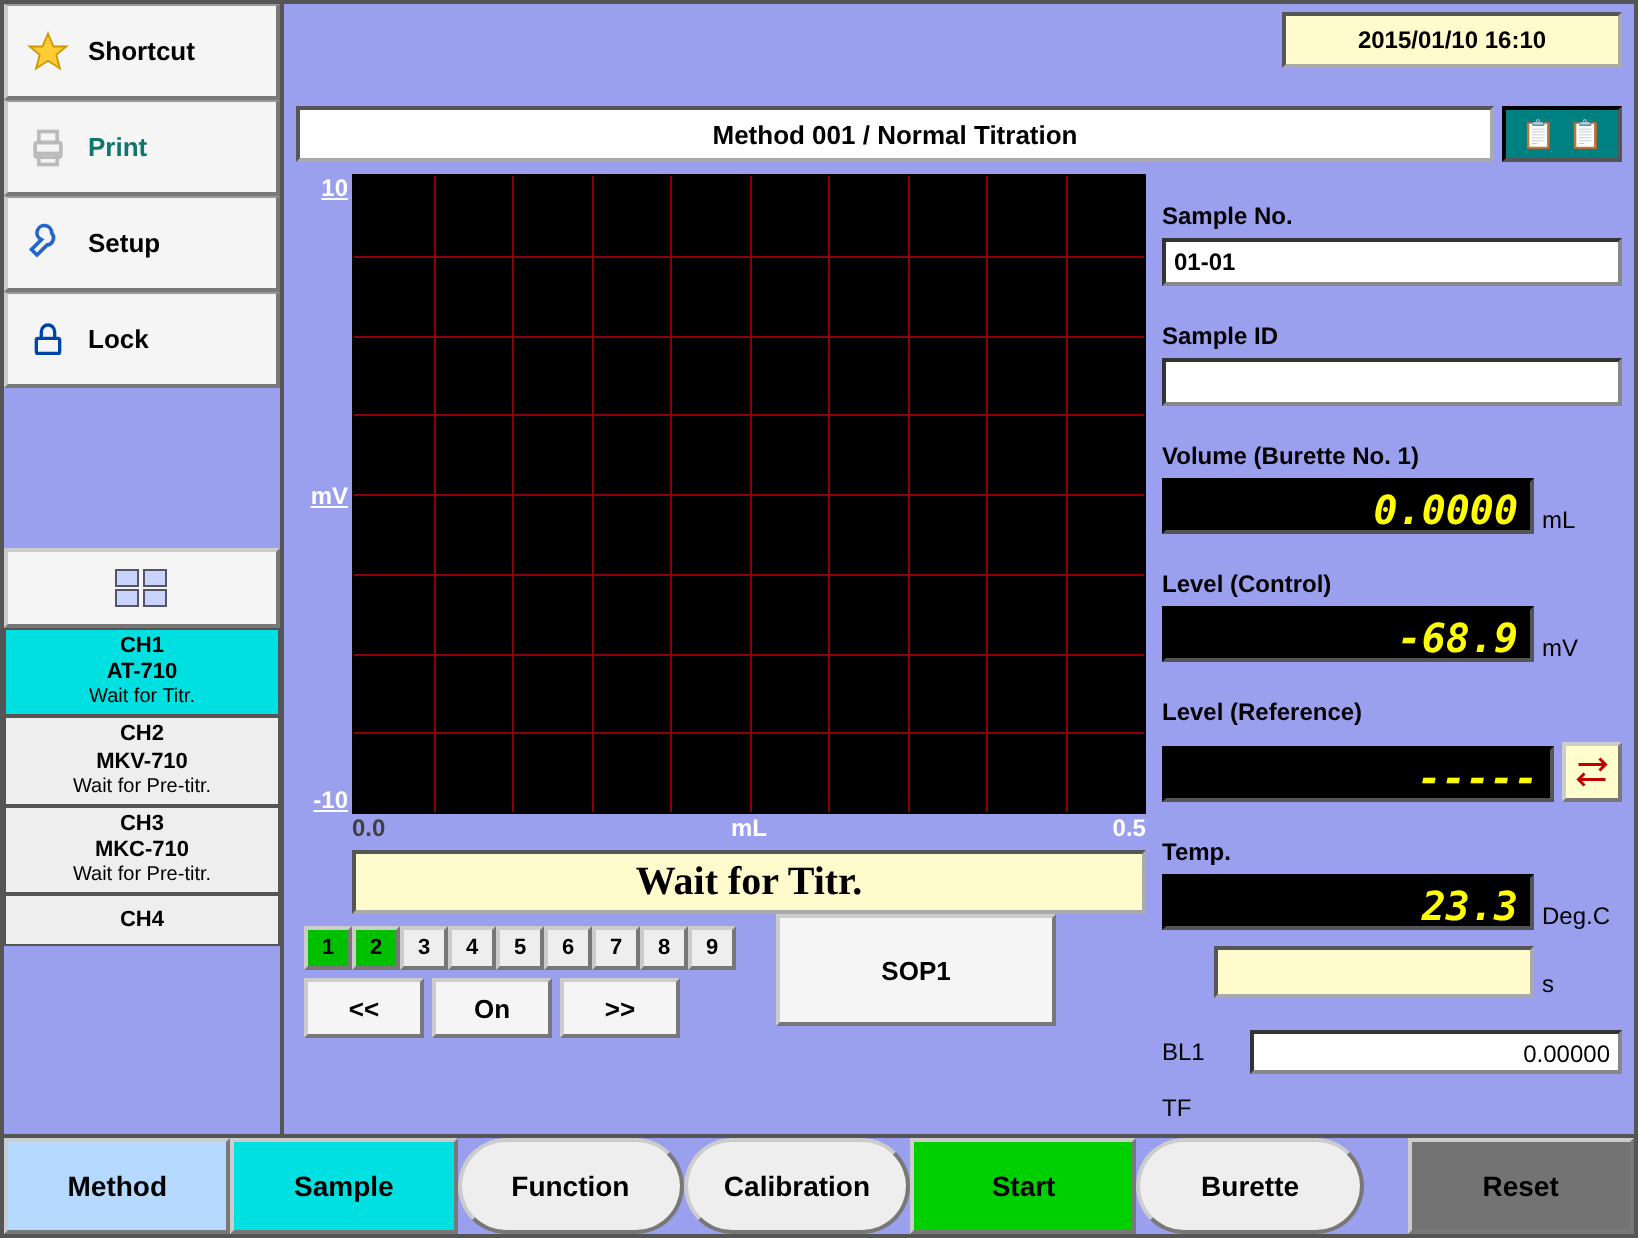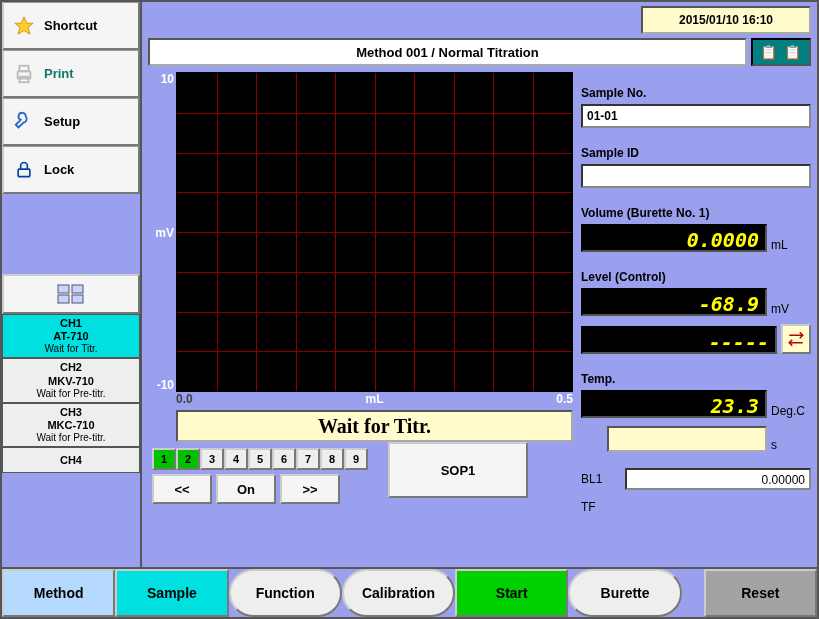--- a/index.html
+++ b/index.html
@@ -36,40 +36,40 @@
     display:flex; flex-direction:column; align-items:center; justify-content:center;
     font-size: 11px; font-weight: bold;
     padding: 2px 0;
   }
   .ch-block.active { background: #00e0e0; }
   .ch-block span { line-height: 1.2; }
   .ch-small { font-size: 10px; font-weight: normal; }
 
   
   .main { flex:1; display:flex; flex-direction:column; padding: 4px 6px 4px 6px; position:relative; }
-  .top-row { display:flex; gap:4px; height: 28px; margin-bottom: 4px; }
+  .top-row { display:flex; gap:4px; height: 28px; margin-bottom: 19px; }
   .datetime {
     margin-left:auto; width: 170px; background: #fffbcc; border: 2px inset #aaa;
     display:flex; align-items:center; justify-content:center; font-size:12px; font-weight:bold;
   }
   .title-row { display:flex; gap:4px; height: 28px; margin-bottom:6px; }
   .title-bar {
     flex:1; background: #fff; border: 2px inset #aaa;
     display:flex; align-items:center; justify-content:center; font-weight:bold; font-size:13px;
   }
   .title-icons {
     width: 60px; background: #008080; border: 2px inset #555;
     display:flex; align-items:center; justify-content:center; gap:6px;
     color:#fff; font-size:14px;
   }
   .mid { display:flex; gap:8px; flex:1; }
   .chart-col { flex:1; display:flex; flex-direction:column; }
   .chart-wrap { display:flex; height: 320px; }
   .y-lab { width: 28px; position:relative; }
-  .y-lab .t { position:absolute; right:2px; color:#fff; font-size:12px; font-weight:bold; }
+  .y-lab .t { position:absolute; right:2px; color:#fff; font-size:12px; font-weight:bold;text-decoration:underline; }
   .chart {
     flex:1; background:#000; position:relative; border:1px solid #000;
   }
   .grid-line { position:absolute; background:#8b0000; }
   .x-lab-row { display:flex; margin-left:28px; }
   .x-lab-row .xl { flex:1; text-align:left; color:#404040; font-weight:bold; font-size:12px; }
   .x-lab-row .xc { flex:1; text-align:center; color:#fff; font-weight:bold; font-size:12px; }
   .x-lab-row .xr { flex:1; text-align:right; color:#fff; font-weight:bold; font-size:12px; }
   .status-bar {
     height: 32px;
@@ -123,21 +123,21 @@
     height: 50px; display:flex; border-top:2px solid #555;
   }
   .bbtn {
     flex:1; display:flex; align-items:center; justify-content:center;
     font-size:14px; font-weight:bold; border:2px outset #ccc;
   }
   .bbtn.c-lblue { background:#b5d9ff; }
   .bbtn.c-cyan  { background:#00e0e0; }
   .bbtn.c-gray  { background:#eee;border-radius:24px; }
   .bbtn.c-green { background:#00d000; }
-  .bbtn.c-orange{ background:#a3a3a3;margin-left:22px; }
+  .bbtn.c-orange{ background:#737373;margin-left:22px; }
 
   .star-svg { fill:#ffcc33; stroke:#cc9900; stroke-width:1; }
 </style>
 </head>
 <body>
 
 <div class="frame">
   <div class="top">
 
     <div class="sidebar">
@@ -288,20 +288,21 @@
             <div class="ro-disp">0.0000</div>
             <div class="ro-unit">mL</div>
           </div>
 
           <div class="ro-label">Level (Control)</div>
           <div class="ro-row">
             <div class="ro-disp">-68.9</div>
             <div class="ro-unit">mV</div>
           </div>
 
+          <div class="ro-label">Level (Reference)</div>
           <div class="ro-row">
             <div class="ro-disp">-----</div>
             <div class="swap-btn">
               <svg width="18" height="18" viewBox="0 0 24 24" fill="none" stroke="#c00000" stroke-width="2">
                   <path d="M17 3l4 4-4 4M3 7h18M7 21l-4-4 4-4M21 17H3"></path>
                 </svg>
             </div>
           </div>
 
           <div class="ro-label">Temp.</div>

